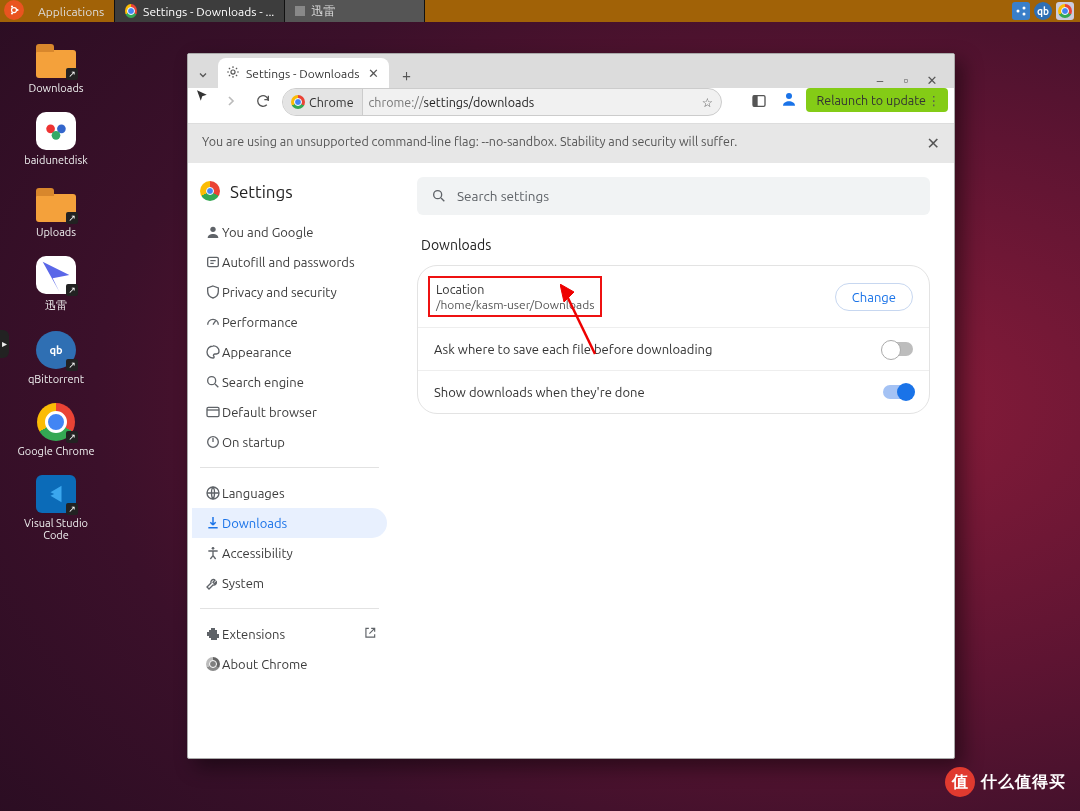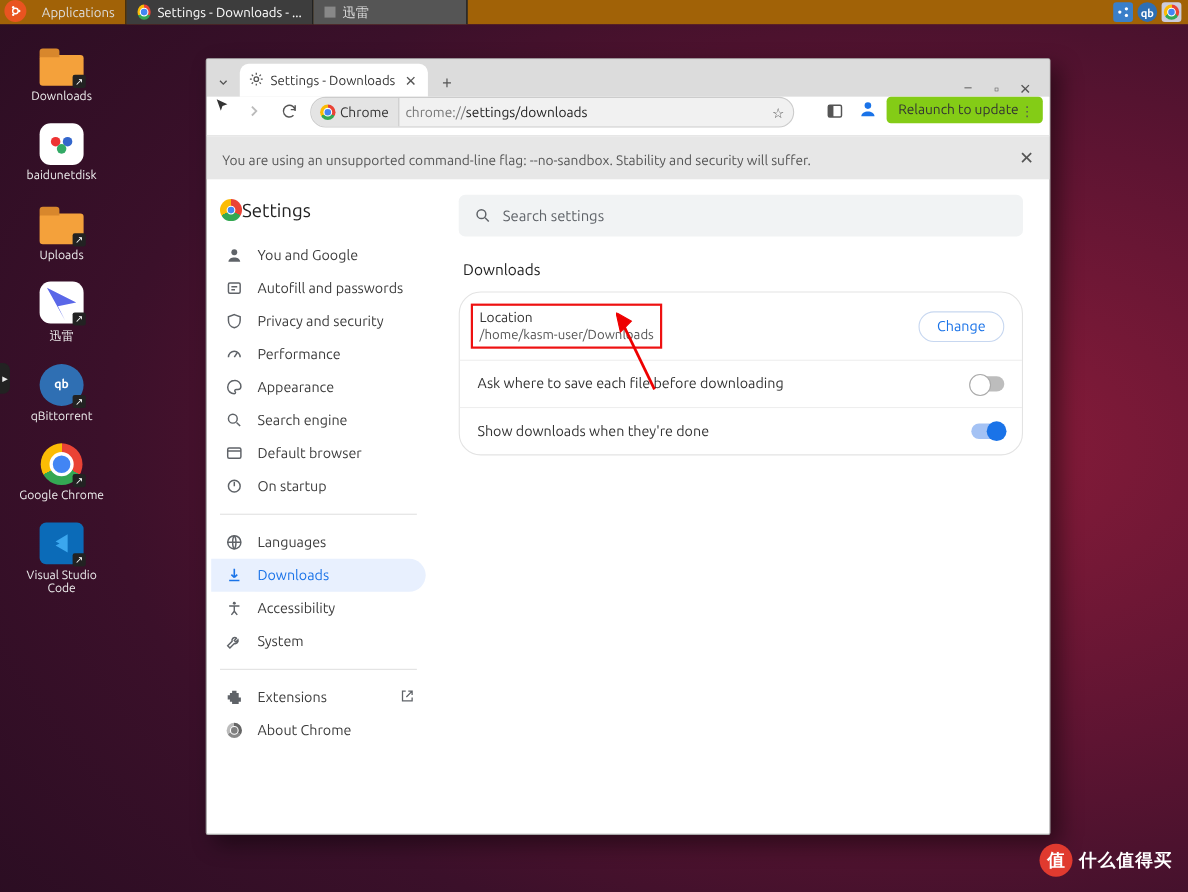--- a/index.html
+++ b/index.html
@@ -76,29 +76,29 @@
   .omnibox .chip{display:flex;align-items:center;gap:4px;background:#e4e4e4;height:100%;padding:0 8px;border-right:1px solid #ccc;}
   .omnibox .chip .clogo{width:14px;height:14px;}
   .omnibox .urlprefix{color:#777;padding-left:6px;}
   .omnibox .urlpath{color:#222;}
   .omnibox .star{margin-left:auto;margin-right:8px;color:#555;}
   .toolbar .btn-ic{width:26px;height:26px;display:flex;align-items:center;justify-content:center;color:#555;}
   .toolbar .profile{width:22px;height:22px;border-radius:50%;display:flex;align-items:center;justify-content:center;color:#3572d8;}
   .toolbar .relaunch{background:#84cc16;color:#333;font-size:12.5px;padding:5px 22px 5px 10px;border-radius:4px;position:relative;}
   .toolbar .relaunch::after{content:"⋮";position:absolute;right:8px;color:#555;}
 
-  .warnbar{background:#e7e7e7;color:#555;font-size:12.5px;padding:10px 14px;display:flex;align-items:flex-end;}
+  .warnbar{background:#e7e7e7;color:#555;font-size:12.5px;padding:10px 14px;display:flex;align-items:flex-start;}
   .warnbar .close{margin-left:auto;color:#555;font-size:16px;cursor:pointer;}
 
   .content{flex:1;display:flex;overflow:hidden;}
   .sidebar{width:205px;padding:14px 6px 14px 4px;font-size:13px;color:#333;}
-  .sidebar .hdr{display:flex;align-items:center;padding:4px 8px 16px;}
+  .sidebar .hdr{display:flex;align-items:center;gap:10px;padding:4px 8px 16px;}
   .sidebar .hdr .clogo{width:20px;height:20px;}
   .sidebar .hdr .title{font-size:17px;color:#222;}
-  .sitem{display:flex;align-items:center;gap:12px;height:30px;padding:0 10px 0 12px;border-radius:0 16px 16px 0;cursor:pointer;color:#3c3c3c;}
+  .sitem{display:flex;align-items:center;gap:0;height:30px;padding:0 10px 0 12px;border-radius:0 16px 16px 0;cursor:pointer;color:#3c3c3c;}
   .sitem .ic{width:18px;color:#5f6368;display:flex;align-items:center;justify-content:center;font-size:14px;}
   .sitem.active{background:#e8f0fe;color:#1a73e8;}
   .sitem.active .ic{color:#1a73e8;}
   .sdiv{height:1px;background:#e2e2e2;margin:10px 8px;}
   .sitem .ext{margin-left:auto;color:#5f6368;}
 
   .main{flex:1;padding:14px 24px;}
   .searchbox{height:38px;background:#f1f3f4;border-radius:6px;display:flex;align-items:center;gap:10px;padding:0 14px;color:#5f6368;font-size:13.5px;margin-bottom:22px;}
   .section-title{font-size:14px;color:#222;margin:8px 0 12px 4px;}
   .card{border:1px solid #e3e3e3;border-radius:20px;background:#fff;}

